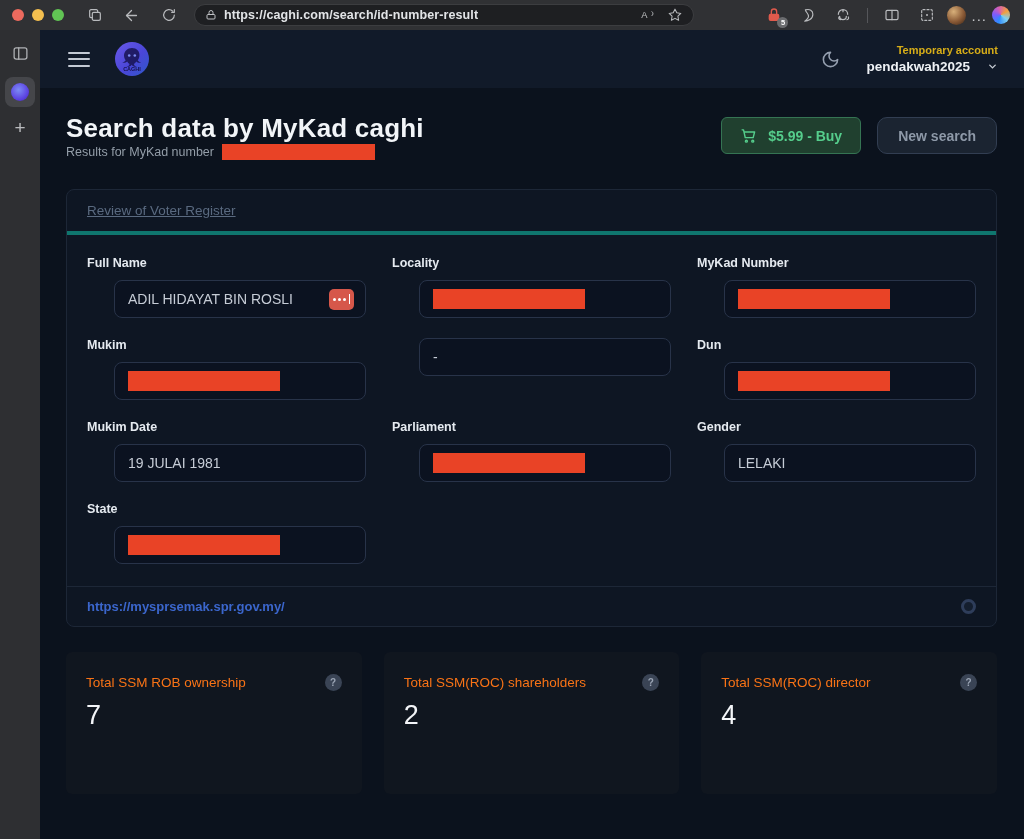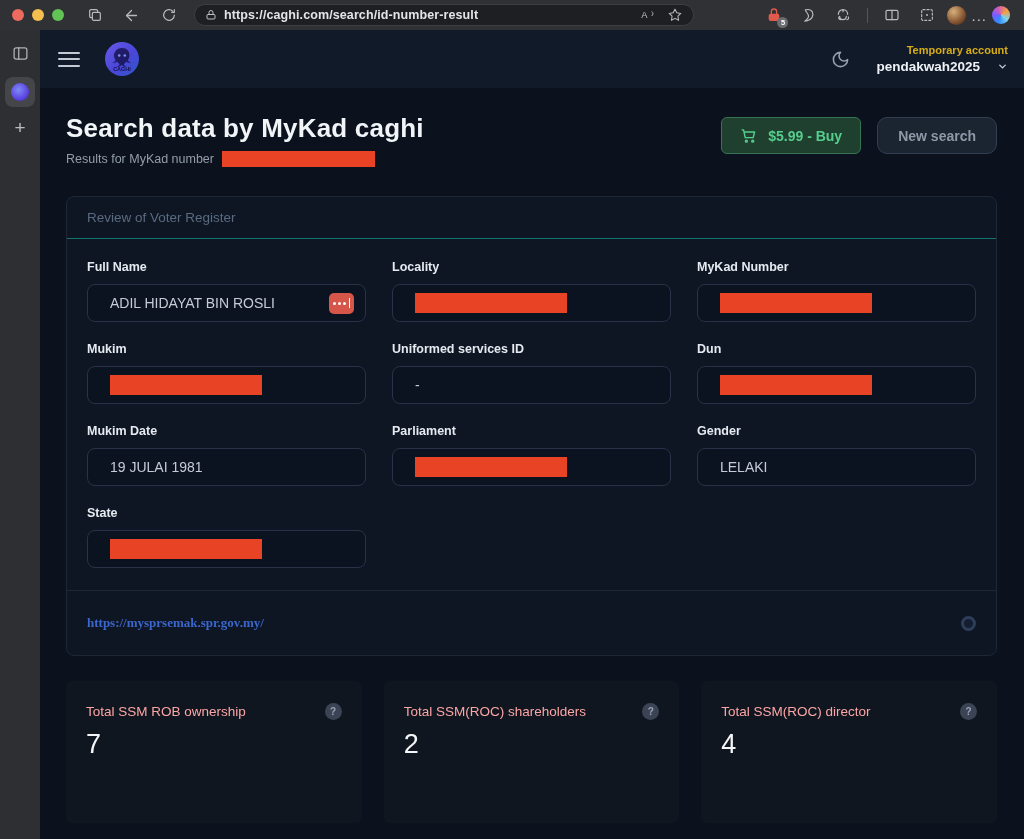--- a/index.html
+++ b/index.html
@@ -28,61 +28,61 @@
   
   .workspace { display:flex; height:809px; }
   .vtabs { width:40px; background:#2e2f32; display:flex; flex-direction:column; align-items:center; padding-top:10px; gap:11px; flex:0 0 auto; }
   .vtabs .cicon svg { stroke:#b0b2b5; }
   .active-tab { width:30px; height:30px; border-radius:8px; background:#45464a; border:none; display:flex; align-items:center; justify-content:center; cursor:pointer; }
   .favicon { width:18px; height:18px; border-radius:50%; background:radial-gradient(circle at 42% 38%, #7d8cf5, #5a3fe0 65%, #3a2a90); display:block; }
   .plus-btn { background:none; border:none; color:#b9bbbe; font-size:19px; font-weight:400; cursor:pointer; line-height:1; }
 
   
   .app { flex:1; background:#0b121d; display:flex; flex-direction:column; overflow:hidden; }
-  .app-header { height:58px; background:#111a29; display:flex; align-items:center; padding:0 16px; flex:0 0 auto; }
+  .app-header { height:58px; background:#111a29; display:flex; align-items:center; padding:0 26px; flex:0 0 auto; }
   .hamburger { background:none; border:none; cursor:pointer; display:flex; flex-direction:column; gap:4.5px; padding:4px 2px; }
   .hamburger i { width:22px; height:2px; background:#c4cad4; border-radius:1px; }
   .logo { margin-left:22px; cursor:pointer; display:flex; }
   .hspacer { flex:1; }
   .theme-btn { background:none; border:none; cursor:pointer; display:flex; margin-right:26px; }
   .account { text-align:right; cursor:pointer; }
   .acct-type { color:#d7ad18; font-size:11px; font-weight:700; margin-bottom:3px; }
   .acct-name { color:#eef1f5; font-size:13.5px; font-weight:700; display:flex; align-items:center; justify-content:flex-end; gap:17px; }
 
   .content { padding:25px 27px 0 26px; flex:1; }
   .title-row { display:flex; justify-content:space-between; align-items:flex-start; }
   h1 { color:#f2f5f8; font-size:26px; font-weight:600; letter-spacing:.2px; }
-  .subtitle { margin-top:7px; display:flex; align-items:center; gap:8px; color:#949ea9; font-size:12.5px; }
+  .subtitle { margin-top:0; display:flex; align-items:center; gap:8px; color:#949ea9; font-size:12.5px; }
   .redact { background:#e94326; display:inline-block; }
   .subtitle-bar { width:153px; height:16px; }
   .actions { display:flex; gap:16px; margin-top:4px; }
   .buy-btn { display:flex; align-items:center; gap:11px; background:#20402f; border:1px solid #357453; color:#55cd8c; font-weight:700; font-size:14px; padding:0 18px; height:37px; border-radius:6px; cursor:pointer; font-family:inherit; }
   .new-btn { background:#1b2431; border:1px solid #323e52; color:#8e99a8; font-weight:700; font-size:14px; padding:0 20px; height:37px; border-radius:10px; cursor:pointer; font-family:inherit; }
 
   
   .card { margin-top:29px; background:#0e1623; border:1px solid #1d2737; border-radius:8px; }
-  .card-header { padding:13px 20px; border-bottom:1px solid #0f766e; color:#5a6a80; font-size:13.5px; }
+  .card-header { padding:13px 20px; border-bottom:4px solid #0f766e; color:#5a6a80; font-size:13.5px;text-decoration:underline; }
   .card-body { padding:21px 20px 2px; display:grid; grid-template-columns:1fr 1fr 1fr; column-gap:26px; }
   .field { margin-bottom:20px; }
   .field label { display:block; color:#e5eaf0; font-size:12.5px; font-weight:700; margin-bottom:10px; }
-  .input { height:38px; background:#0b1220; border:1px solid #283349; border-radius:8px; display:flex; align-items:center; padding:0 11px 0 22px; cursor:text; }
+  .input { height:38px; background:#0b1220; border:1px solid #283349; border-radius:8px; display:flex; align-items:center; padding:0 11px 0 13px; cursor:text;margin-left:27px; }
   .input .val { color:#c6ccd6; font-size:14px; flex:1; }
   .input-bar { width:152px; height:20px; }
   .ellipsis-badge { width:25px; height:21px; background:#d6574a; border-radius:5px; display:flex; align-items:center; justify-content:center; gap:2px; cursor:pointer; }
   .ellipsis-badge i { width:3px; height:3px; border-radius:50%; background:#fff; }
   .ellipsis-badge b { width:1.5px; height:10px; background:#fff; margin-left:1px; }
-  .card-footer { border-top:1px solid #1d2737; padding:24px 20px; display:flex; align-items:center; justify-content:space-between;font-family:Liberation Serif, serif; }
+  .card-footer { border-top:1px solid #1d2737; padding:12px 20px; display:flex; align-items:center; justify-content:space-between; }
   .src-link { color:#3b66cc; font-size:13px; font-weight:600; text-decoration:none; cursor:pointer; }
   .ring-icon { width:15px; height:15px; border-radius:50%; background:#141e2e; border:3.5px solid #2e3d5a; display:inline-block; cursor:pointer; }
 
   
   .stats { display:grid; grid-template-columns:repeat(3,1fr); gap:22px; margin-top:25px; }
   .stat-card { background:#10161f; border-radius:6px; padding:22px 20px 16px; min-height:142px; }
   .stat-top { display:flex; justify-content:space-between; align-items:center; }
-  .stat-label { color:#fca5a5; font-size:13.5px; }
+  .stat-label { color:#f97316; font-size:13.5px; }
   .q-circle { width:17px; height:17px; border-radius:50%; background:#3a4455; color:#9aa4b4; font-size:10px; font-weight:700; display:flex; align-items:center; justify-content:center; cursor:pointer; }
   .stat-value { margin-top:9px; color:#f3f5f8; font-size:27px; font-weight:500; }
 </style>
 </head>
 <body>
 
 <div class="chrome">
   <div class="traffic">
     <span class="dot red"></span>
     <span class="dot yellow"></span>
@@ -272,21 +272,20 @@
           </div>
 
           <div class="field">
             <label>Mukim</label>
             <div class="input">
               <span class="redact input-bar"></span>
             </div>
           </div>
 
           <div class="field">
-            <label>Uniformed services ID</label>
             <div class="input">
               <span class="val">-</span>
             </div>
           </div>
 
           <div class="field">
             <label>Dun</label>
             <div class="input">
               <span class="redact input-bar"></span>
             </div>

